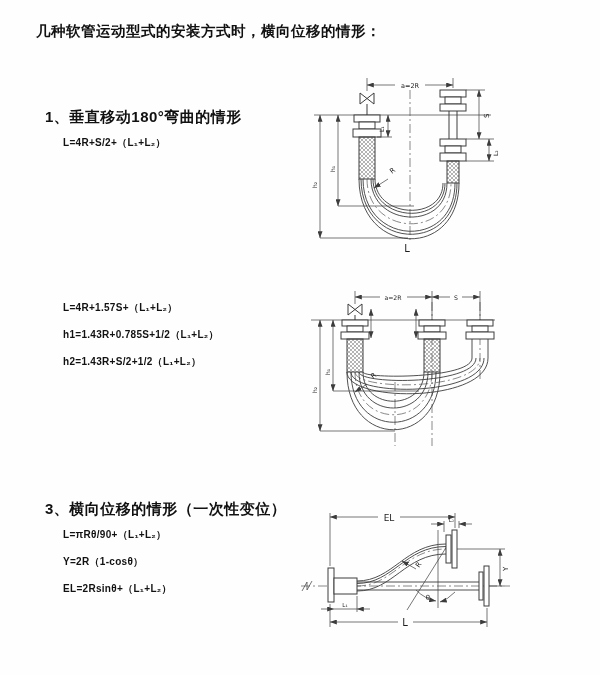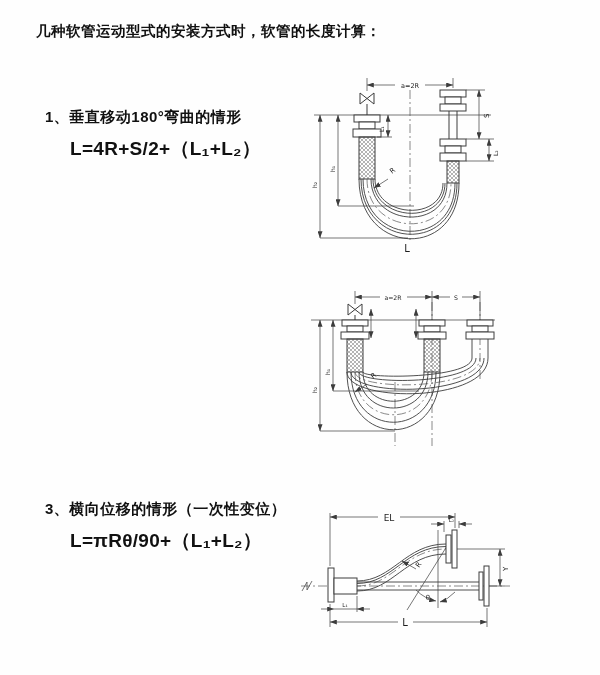--- a/index.html
+++ b/index.html
@@ -3,46 +3,51 @@
 <meta charset="utf-8">
 <style>
   html,body{margin:0;padding:0}
   body{
     width:600px;height:675px;position:relative;background:#fefefe;
     font-family:"Liberation Sans","DejaVu Sans",sans-serif;color:#111;overflow:hidden;
   }
   .title{position:absolute;left:36px;top:22px;font-size:14.5px;font-weight:bold;letter-spacing:.5px}
   .sec{position:absolute;left:45px}
   .sec-heading{font-size:15px;font-weight:bold;letter-spacing:.5px;margin-bottom:9px;white-space:nowrap}
-  .formula{font-size:19px;font-weight:bold;margin-left:25px;height:27px;letter-spacing:.3px;white-space:nowrap}
+  .formula{font-size:10px;font-weight:bold;margin-left:18px;height:27px;letter-spacing:.3px;white-space:nowrap}
   svg.diag{position:absolute}
   svg text{font-family:"DejaVu Sans",sans-serif;fill:#1d1d1d}
   .ln{stroke:#3c3c3c;fill:none;stroke-width:1}
   .thin{stroke:#3c3c3c;fill:none;stroke-width:.9}
   .dim{stroke:#3c3c3c;fill:none;stroke-width:.7}
   .cl{stroke:#4a4a4a;fill:none;stroke-width:.65;stroke-dasharray:9 3 2 3}
   .wht{fill:#fff;stroke:#3c3c3c;stroke-width:1}
   .lbl{font-size:6.5px}
 </style>
 </head>
 <body>
 
-<div class="title">几种软管运动型式的安装方式时，软管的长度计算：</div>
+<div class="title">几种软管运动型式的安装方式时，横向位移的情形：</div>
 
 <section class="sec" style="top:108px">
   <div class="sec-heading">1、垂直移动180°弯曲的情形</div>
   <div class="formula">L=4R+S/2+（L₁+L₂）</div>
 </section>
 
 <section class="sec" style="top:301px">
+  <div class="formula">L=4R+1.57S+（L₁+L₂）</div>
+  <div class="formula">h1=1.43R+0.785S+1/2（L₁+L₂）</div>
+  <div class="formula">h2=1.43R+S/2+1/2（L₁+L₂）</div>
 </section>
 
 <section class="sec" style="top:500px">
   <div class="sec-heading">3、横向位移的情形（一次性变位）</div>
   <div class="formula">L=πRθ/90+（L₁+L₂）</div>
+  <div class="formula">Y=2R（1-cosθ）</div>
+  <div class="formula">EL=2Rsinθ+（L₁+L₂）</div>
 </section>
 
 <svg class="diag" style="left:308px;top:62px" width="290" height="205" viewBox="0 0 290 205">
   <defs>
     <marker id="d1a" markerWidth="7" markerHeight="5" refX="6.8" refY="2.5" orient="auto-start-reverse" markerUnits="userSpaceOnUse">
       <path d="M0,0L7,2.5L0,5z" fill="#3c3c3c"></path>
     </marker>
     <pattern id="d1h" width="4" height="4" patternUnits="userSpaceOnUse">
       <path d="M0,4L4,0M0,0L4,4M-1,3L1,5M3,-1L5,1M-1,1L1,-1M3,5L5,3" stroke="#6a6a6a" stroke-width=".5"></path>
     </pattern>

